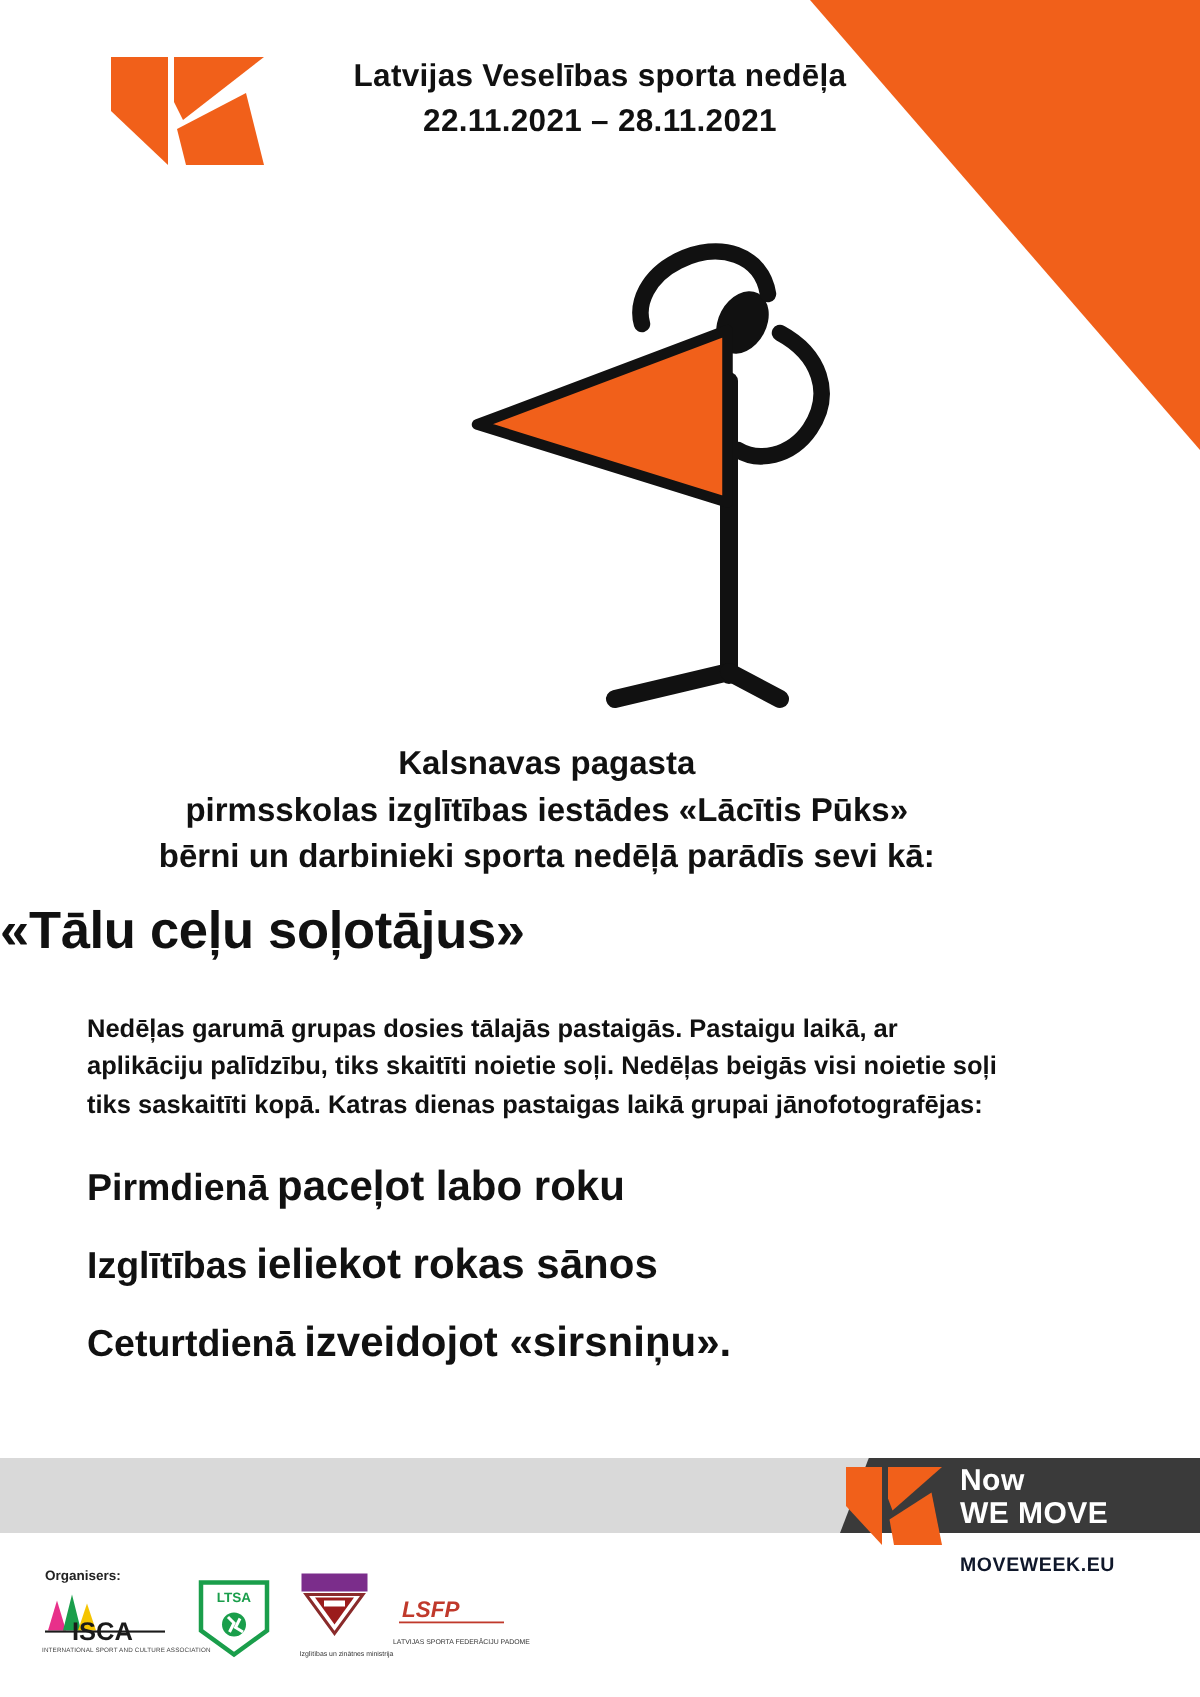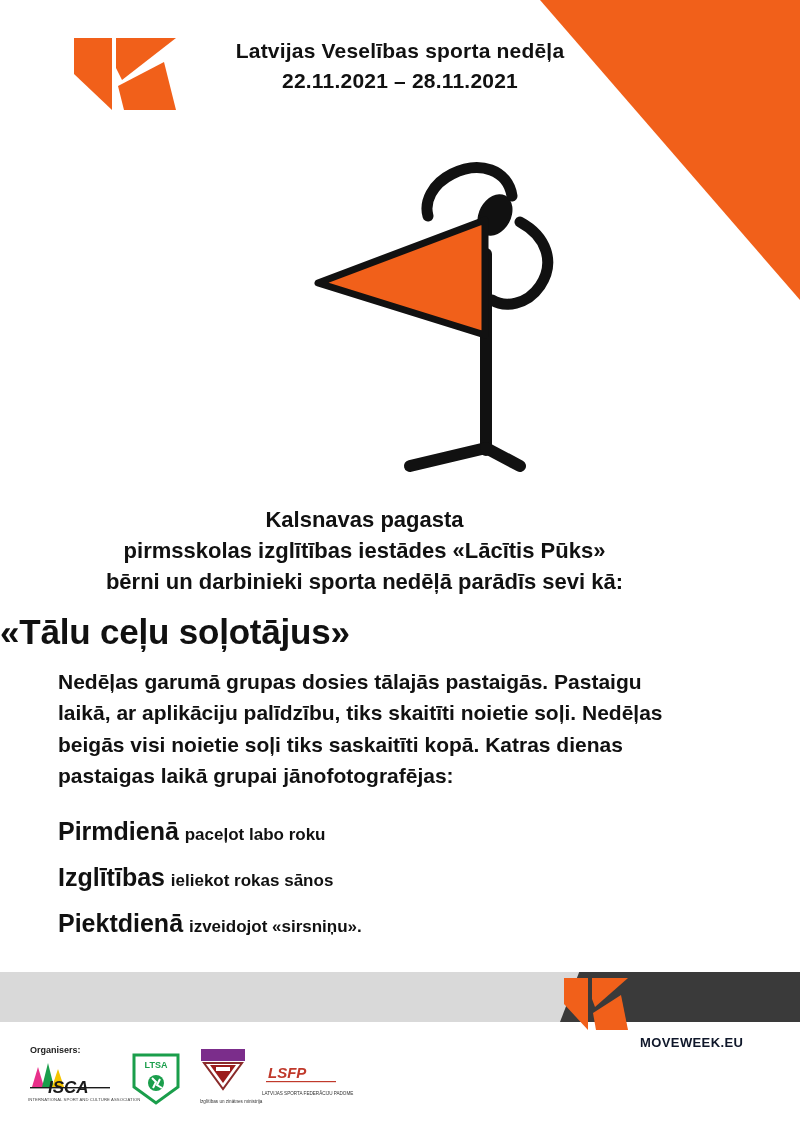--- a/index.html
+++ b/index.html
@@ -63,61 +63,61 @@
     top: 150px;
     left: 0;
     width: 800px;
     height: 340px;
     z-index: 1;
   }
 
   
   .body-block {
     position: absolute;
-    top: 504px;
+    top: 493px;
     left: 0;
     width: 729px;
     z-index: 2;
   }
   .intro {
     text-align: center;
     font-size: 22px;
     font-weight: bold;
     line-height: 1.42;
     padding: 0 40px;
   }
   .title-main {
     text-align: left;
     font-size: 35px;
     font-weight: bold;
     margin-top: 14px;
     letter-spacing: -0.2px;
   }
   .paragraph {
-    margin: 14px 58px 0 58px;
-    font-size: 21px;
+    margin: 32px 58px 0 58px;
+    font-size: 17px;
     font-weight: bold;
     line-height: 1.5;
     text-align: left;
   }
 
   .days {
     margin: 16px 0 0 58px;
   }
   .day-row {
     font-size: 21px;
     line-height: 1.85;
     white-space: nowrap;
   }
   .day-name {
     font-size: 25px;
     font-weight: bold;
   }
   .day-desc {
-    font-size: 17px;
+    font-size: 28px;
     font-weight: bold;
   }
 
   
   .footer-band {
     position: absolute;
     left: 0;
     top: 972px;
     width: 800px;
     height: 50px;
@@ -194,21 +194,21 @@
     top: 10px;
     font-size: 9px;
     font-weight: bold;
     color: #222;
   }
   .org-logo { position: absolute; }
 
   .isca-logo { left: 28px; top: 26px; width: 86px; height: 40px; }
   .isca-name {
     position: absolute; left: 20px; top: 17px;
-    font-size: 17px; font-weight: bold; font-style: italic; color: #1a1a1a;
+    font-size: 17px; font-weight: bold; color: #1a1a1a;
   }
   .isca-sub {
     position: absolute; left: 0px; top: 36px;
     font-size: 4.2px; color: #444; letter-spacing: 0.1px; white-space: nowrap;
   }
 
   .small-caption {
     font-size: 4.6px;
     color: #333;
     text-align: center;
@@ -266,39 +266,43 @@
   <div class="days">
     <div class="day-row">
       <span class="day-name">Pirmdienā</span>
       <span class="day-desc">paceļot labo roku</span>
     </div>
     <div class="day-row">
       <span class="day-name">Izglītības</span>
       <span class="day-desc">ieliekot rokas sānos</span>
     </div>
     <div class="day-row">
-      <span class="day-name">Piektdienā</span>
+      <span class="day-name">Ceturtdienā</span>
       <span class="day-desc">izveidojot «sirsniņu».</span>
     </div>
   </div>
 </div>
 
 <div class="footer-band">
   <div class="band-grey"></div>
   <div class="band-dark"></div>
 </div>
 
 <div class="nwm-block">
   <div style="position:absolute;left:0;top:0;width:70px;height:58px;">
     <svg width="70" height="58" viewBox="0 0 70 58" xmlns="http://www.w3.org/2000/svg">
       <polygon points="2,3 26,3 26,55 2,29" fill="#F1601A"></polygon>
       <polygon points="30,3 66,3 33,32 30,24" fill="#F1601A"></polygon>
       <polygon points="31,38 59,20 66,55 34,55" fill="#F1601A"></polygon>
     </svg>
   </div>
+  <div class="nwm-text">
+    <div>Now</div>
+    <div>WE MOVE</div>
+  </div>
   <div class="nwm-join">Join us at:</div>
   <div class="nwm-url">MOVEWEEK.EU</div>
 </div>
 
 <div class="organisers">
   <div class="organisers-label">Organisers:</div>
 
   <div class="org-logo isca-logo">
     <svg width="86" height="42" viewBox="0 0 86 42" xmlns="http://www.w3.org/2000/svg">
       <polygon points="4,26 10,6 16,26" fill="#e8308a"></polygon>

